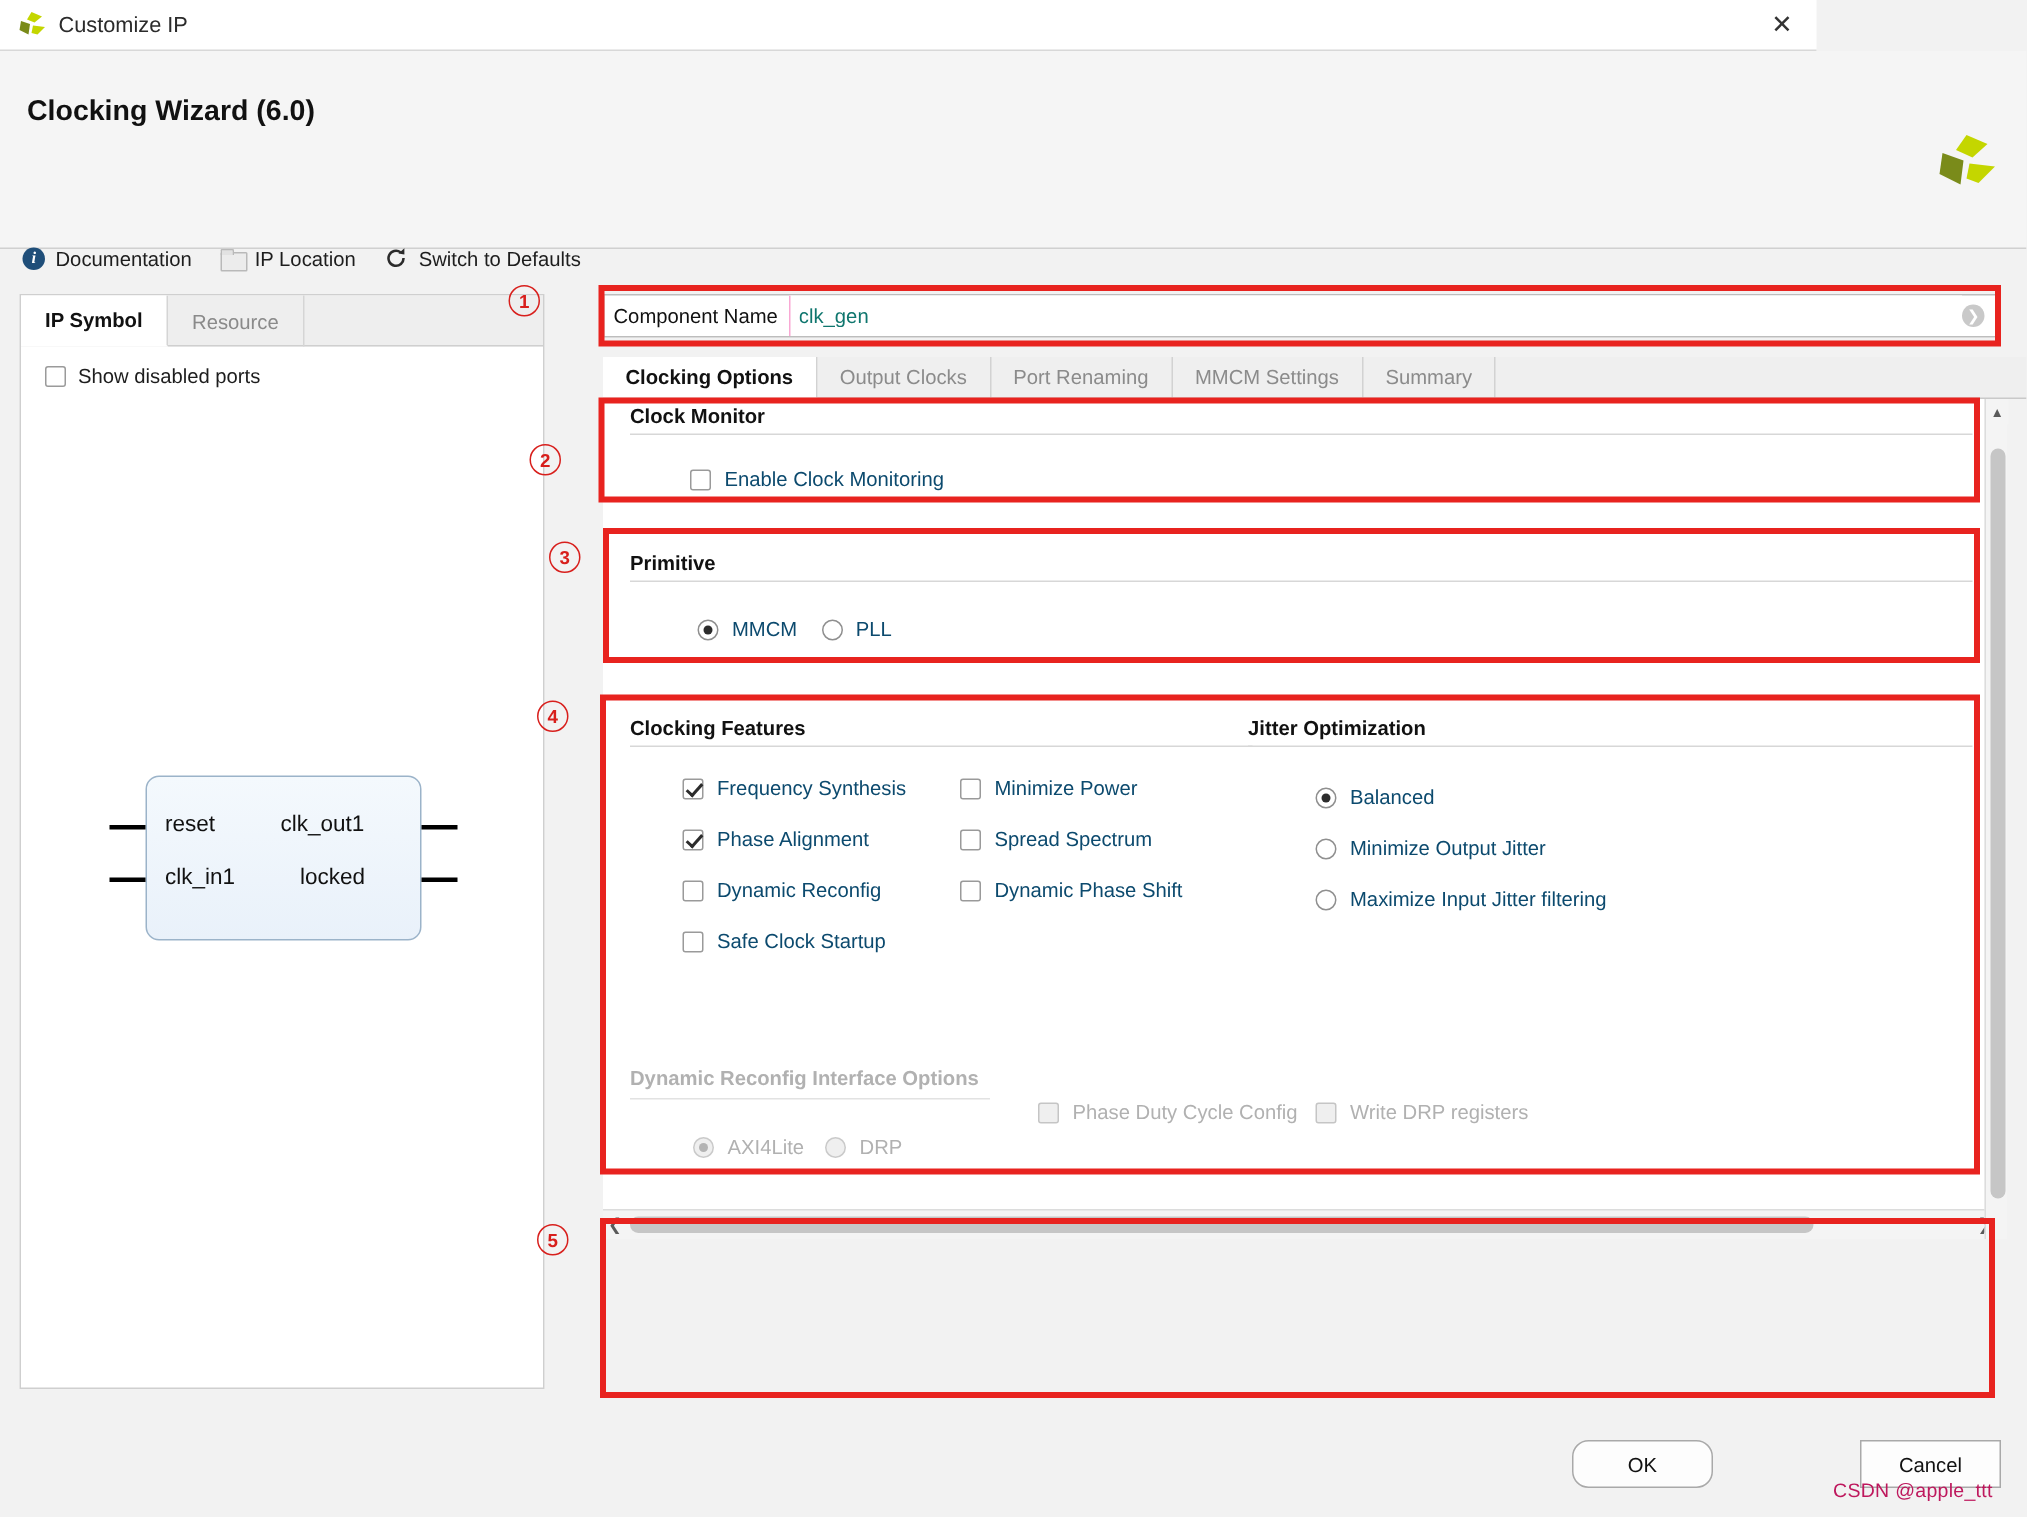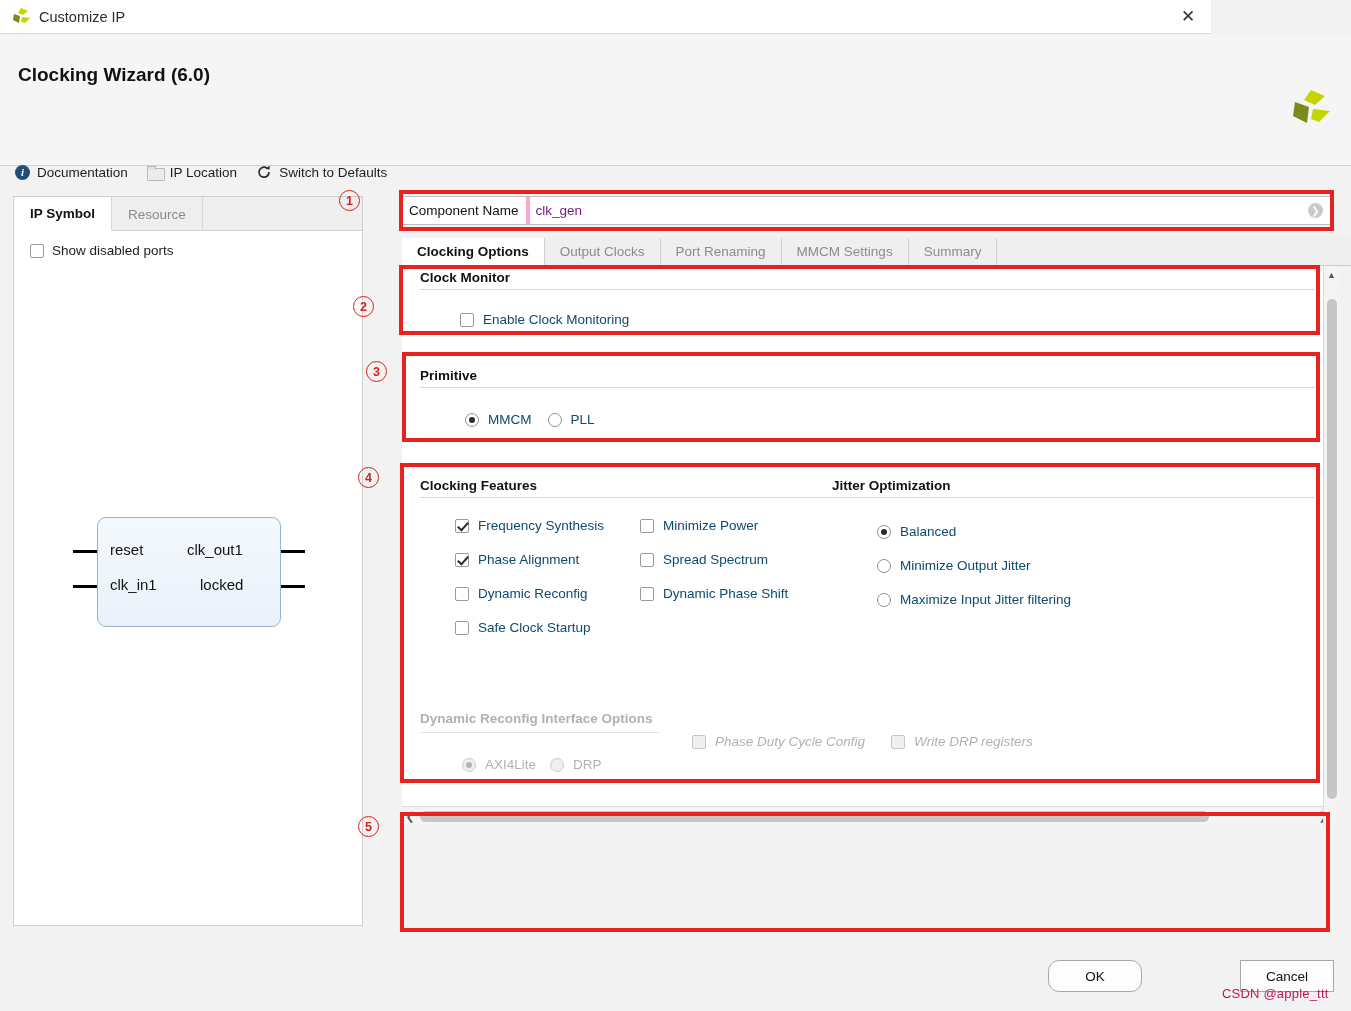--- a/index.html
+++ b/index.html
@@ -80,22 +80,22 @@
   .pin { position: absolute; height: 3px; background: #000; width: 24px; }
   .sym-label { position: absolute; font-size: 15px; color: #111; }
 
   
   .comp-row {
     position: absolute; left: 402px; top: 196px; width: 929px; height: 29px;
     background: #ffffff; border: 1px solid #bdbdbd; display: flex; align-items: center;
   }
   .comp-label { font-size: 13.5px; color: #111; padding: 0 7px 0 6px; }
   .comp-input {
-    flex: 1; height: 27px; border: none; border-left: 4px solid #f9a8d4;
-    font-size: 13.5px; color: #701a75; padding-left: 6px; outline: none; background: #fff;
+    flex: 1; height: 27px; border: none; border-left: 1px solid #f9a8d4;
+    font-size: 13.5px; color: #0f766e; padding-left: 6px; outline: none; background: #fff;
     font-family: "Liberation Sans", sans-serif;
   }
   .comp-clear {
     width: 15px; height: 15px; border-radius: 50%; background: #c9c9c9; color: #fff;
     font-size: 10px; display: flex; align-items: center; justify-content: center; margin-right: 7px;
     cursor: pointer;
   }
 
   .tabbar {
     position: absolute; left: 402px; top: 238px; width: 949px; height: 28px;
@@ -364,21 +364,21 @@
             <span class="cb-row">
               <span class="radio disabled sel"></span>
               <span class="lbl dis">AXI4Lite</span>
             </span>
             <span class="cb-row">
               <span class="radio disabled"></span>
               <span class="lbl dis">DRP</span>
             </span>
           </div>
         </div>
-        <div style="display:flex;gap:26px;margin:26px 0 0 22px;font-style:italic;">
+        <div style="display:flex;gap:12px;margin:26px 0 0 22px;">
           <span class="cb-row">
             <span class="cbox disabled"></span>
             <span class="lbl dis">Phase Duty Cycle Config</span>
           </span>
           <span class="cb-row">
             <span class="cbox disabled"></span>
             <span class="lbl dis">Write DRP registers</span>
           </span>
         </div>
       </div>

